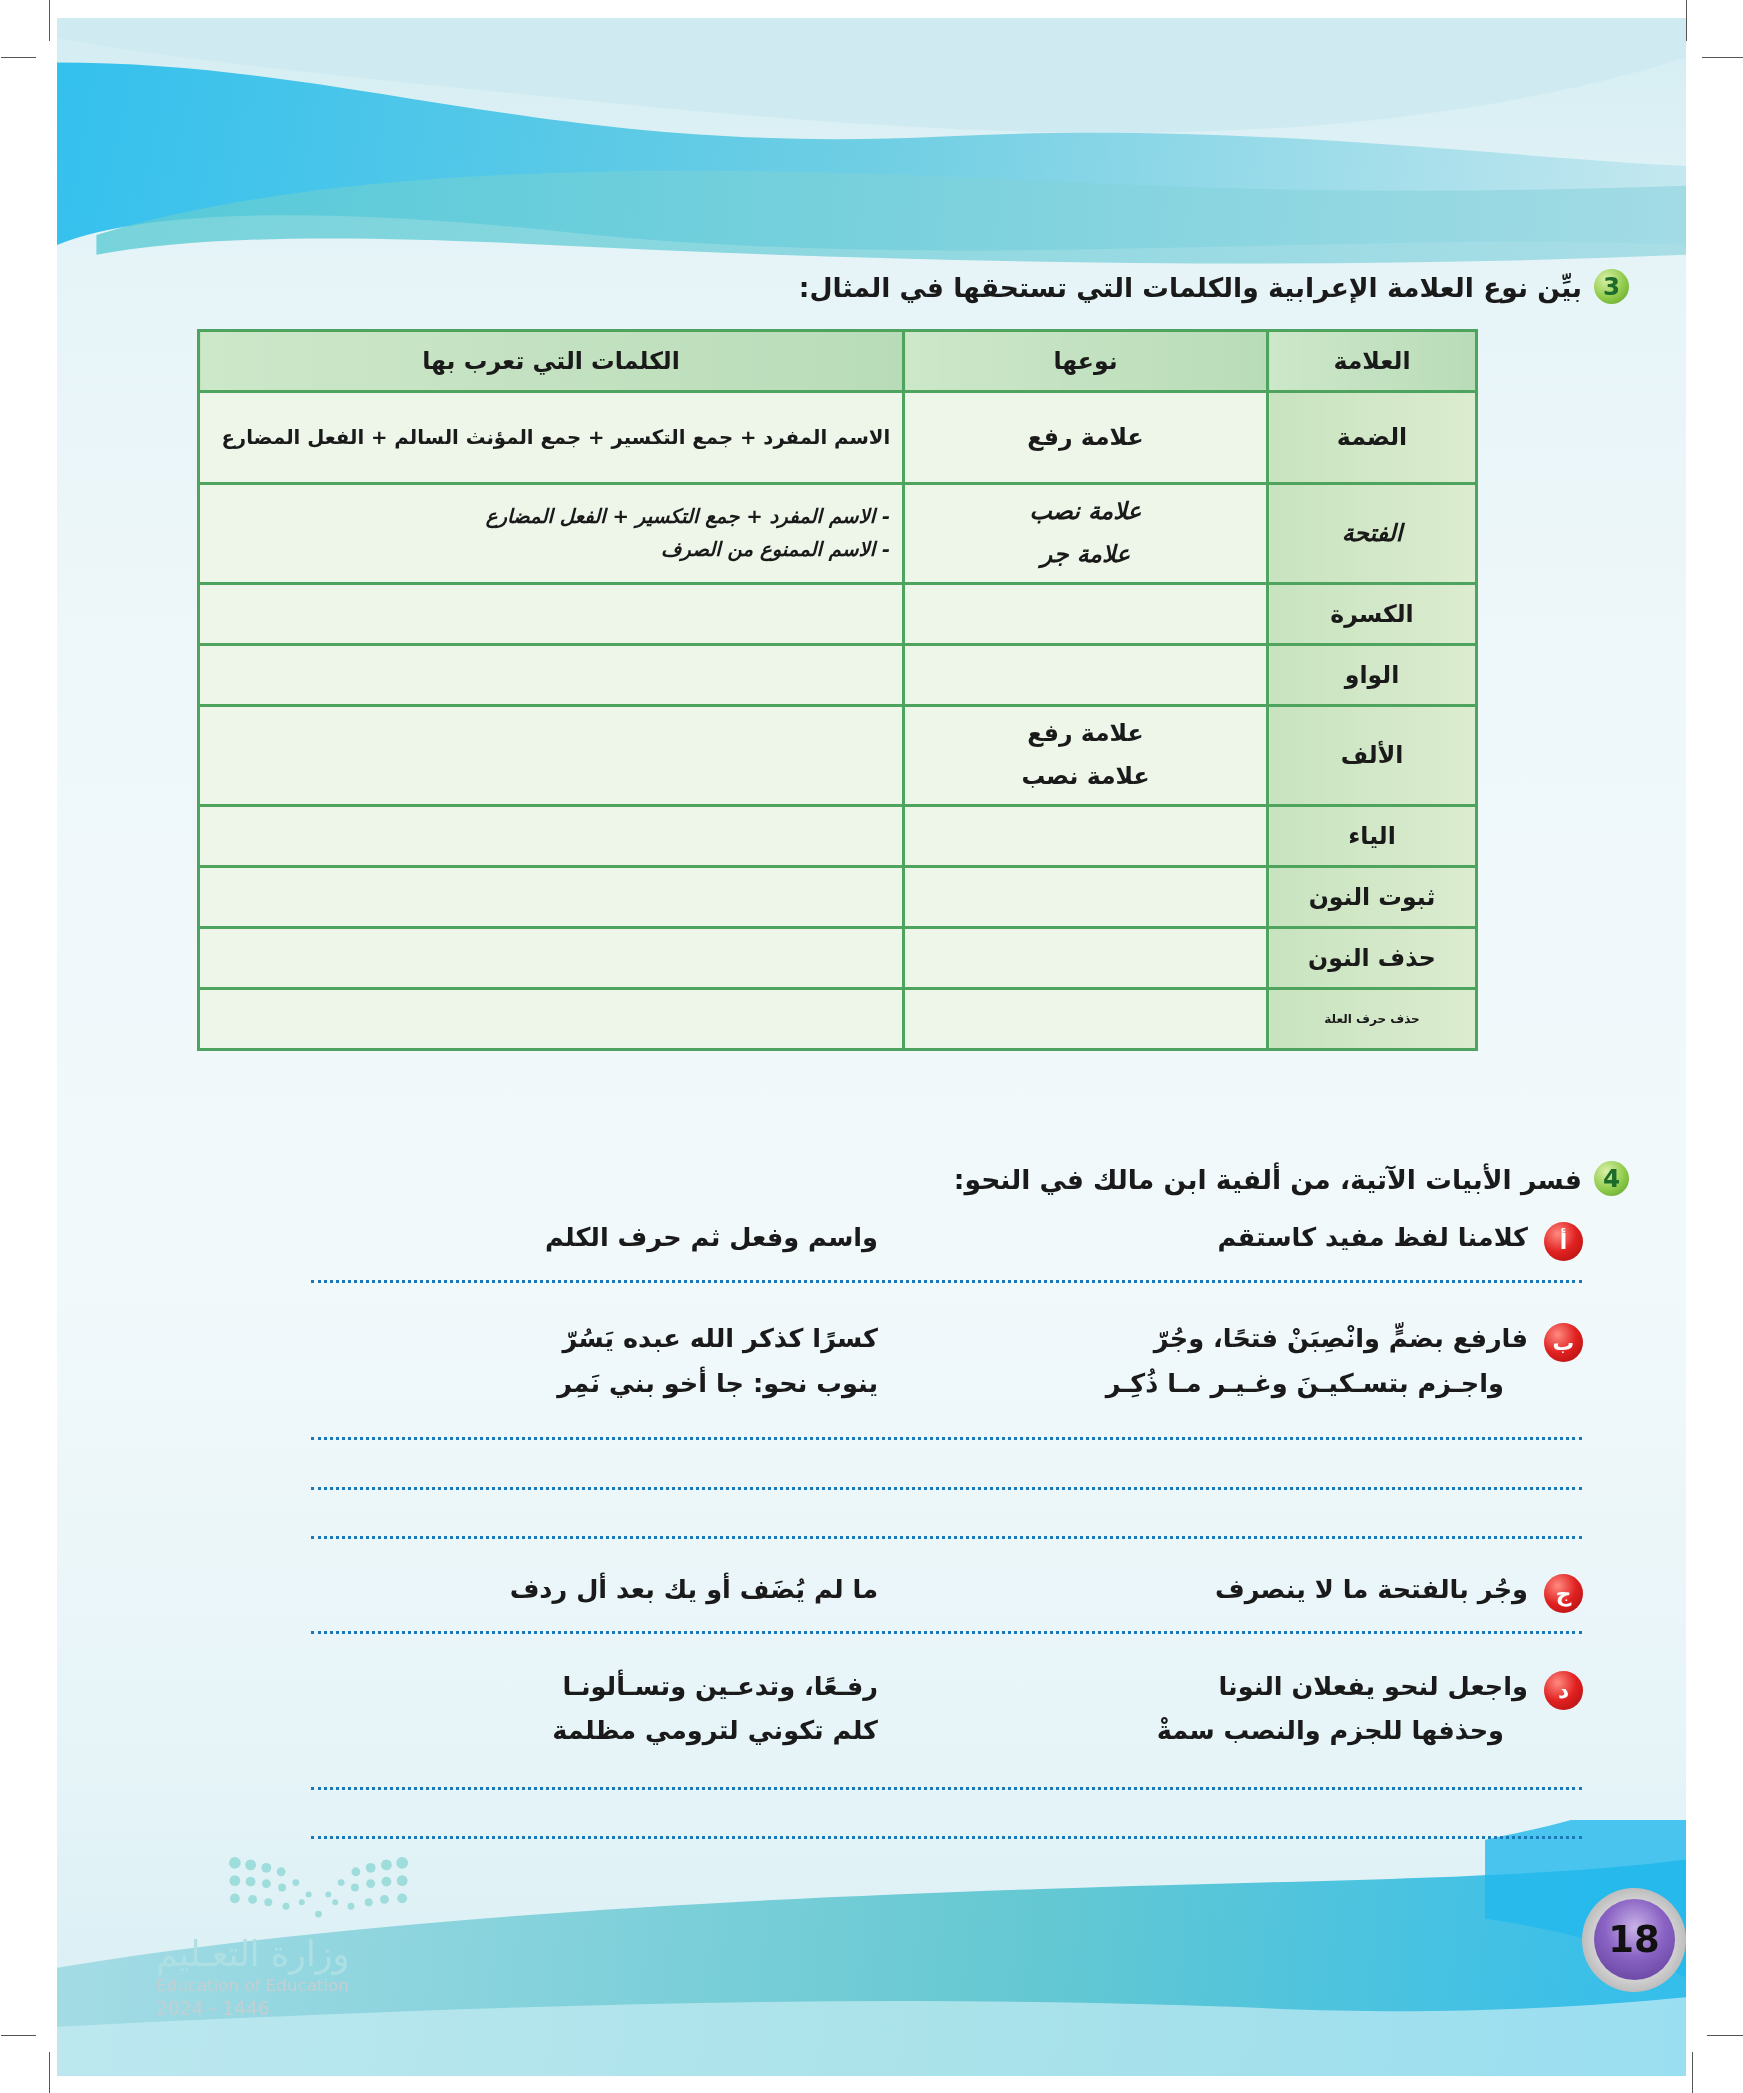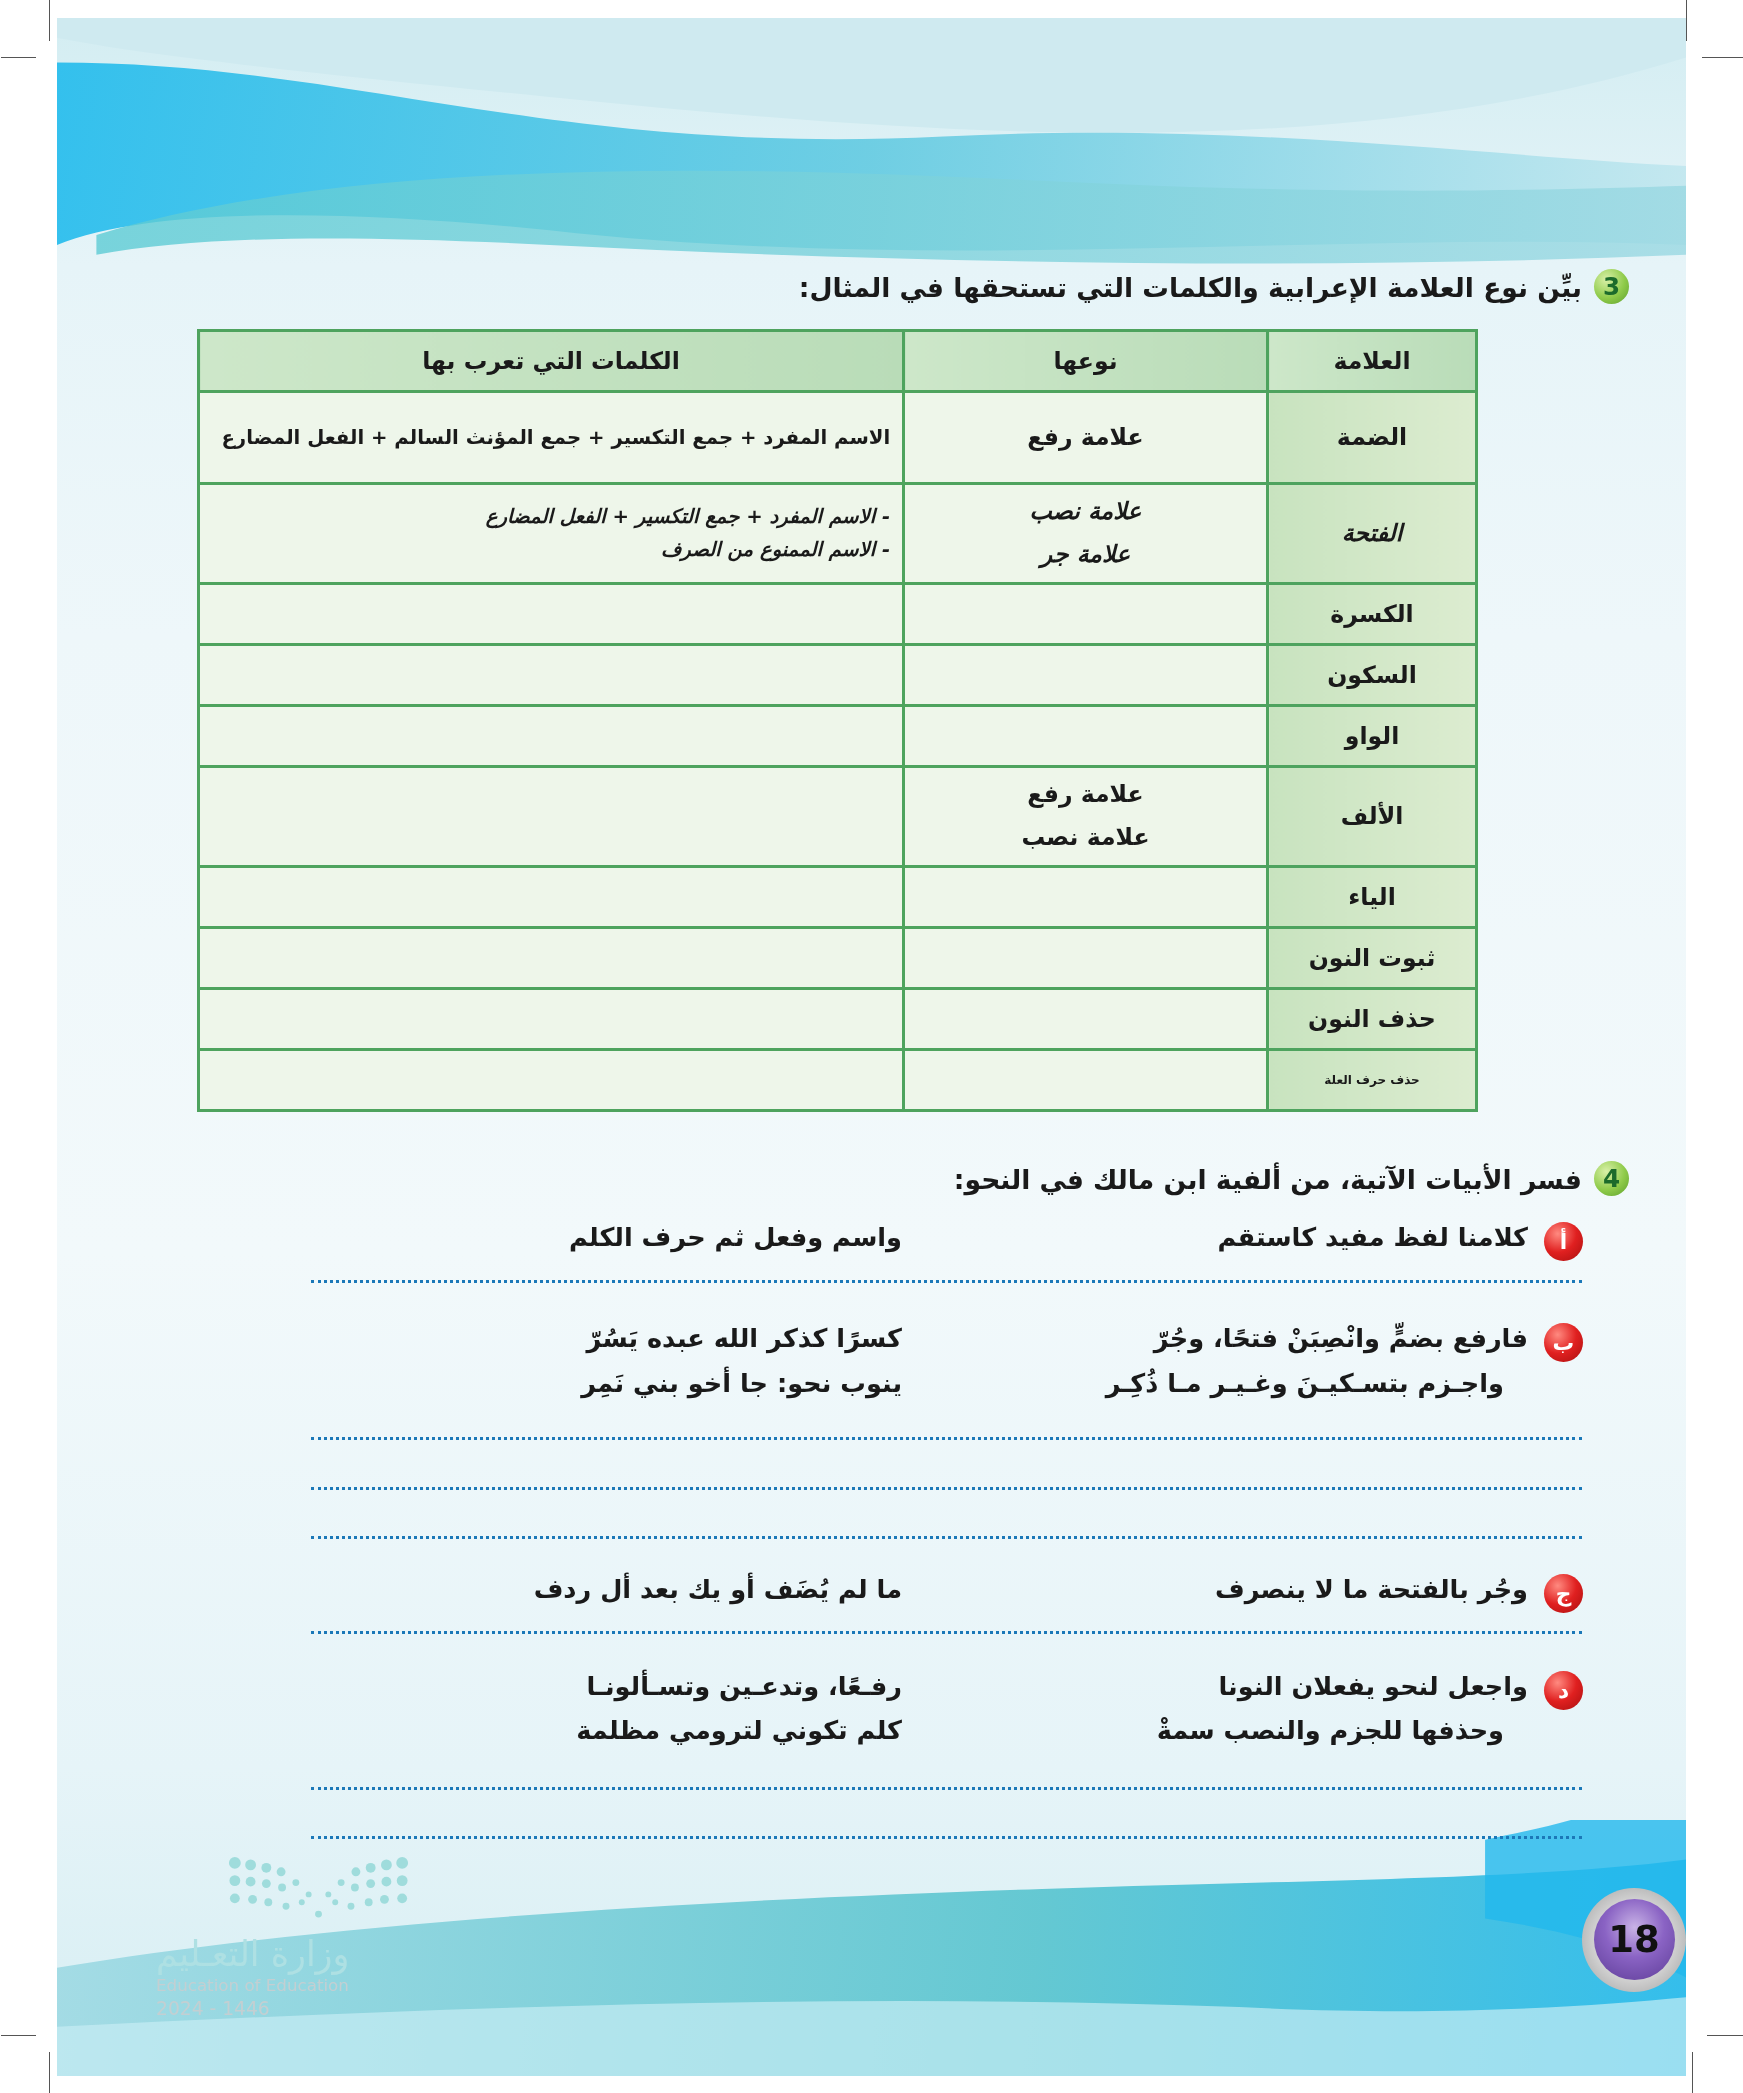--- a/index.html
+++ b/index.html
@@ -68,21 +68,21 @@
   .verse-badge {
     position: absolute; right: 103px; width: 39px; height: 39px; border-radius: 50%;
     background: radial-gradient(circle at 35% 30%, #ff8a80 0%, #e02020 50%, #a80f0f 100%);
     color: #fff; font-weight: bold; font-size: 21.7px;
     display: flex; align-items: center; justify-content: center;
   }
   .hemistich {
     position: absolute; font-weight: bold; font-size: 25.6px; white-space: nowrap;
   }
   .h-right { right: 158px; }
-  .h-left { right: 784px; }
+  .h-left { right: 808px; }
   .dots {
     position: absolute; left: 254px; width: 1271px; height: 0;
     border-top: 3px dotted #1b78b8;
   }
 
   .moe {
     position: absolute; left: 99px; top: 1837px; width: 256px; height: 158px;
   }
   .moe-ar { position: absolute; left: 0; top: 79px; font-size: 35px; color: #aee0e3; }
   .moe-en { position: absolute; left: 0; top: 120px; font-size: 16.7px; color: #c3cfd2; }
@@ -171,25 +171,20 @@
         </tr>
         <tr style="height: 100px; font-style: italic;">
           <td class="mark">الفتحة</td>
           <td class="kind" style="white-space: pre-line;">علامة نصب
 علامة جر</td>
           <td class="words" style="white-space: pre-line; margin-left: 6px;">- الاسم المفرد + جمع التكسير +  الفعل المضارع
 - الاسم الممنوع من الصرف</td>
         </tr>
         <tr style="height: 61px;">
           <td class="mark">الكسرة</td>
-          <td class="kind" style="white-space: pre-line;"></td>
-          <td class="words" style="white-space: pre-line;"></td>
-        </tr>
-        <tr style="height: 61px;">
-          <td class="mark">السكون</td>
           <td class="kind" style="white-space: pre-line;"></td>
           <td class="words" style="white-space: pre-line;"></td>
         </tr>
         <tr style="height: 61px; margin-left: 12px;">
           <td class="mark">الواو</td>
           <td class="kind" style="white-space: pre-line;"></td>
           <td class="words" style="white-space: pre-line;"></td>
         </tr>
         <tr style="height: 100px;">
           <td class="mark">الألف</td>

